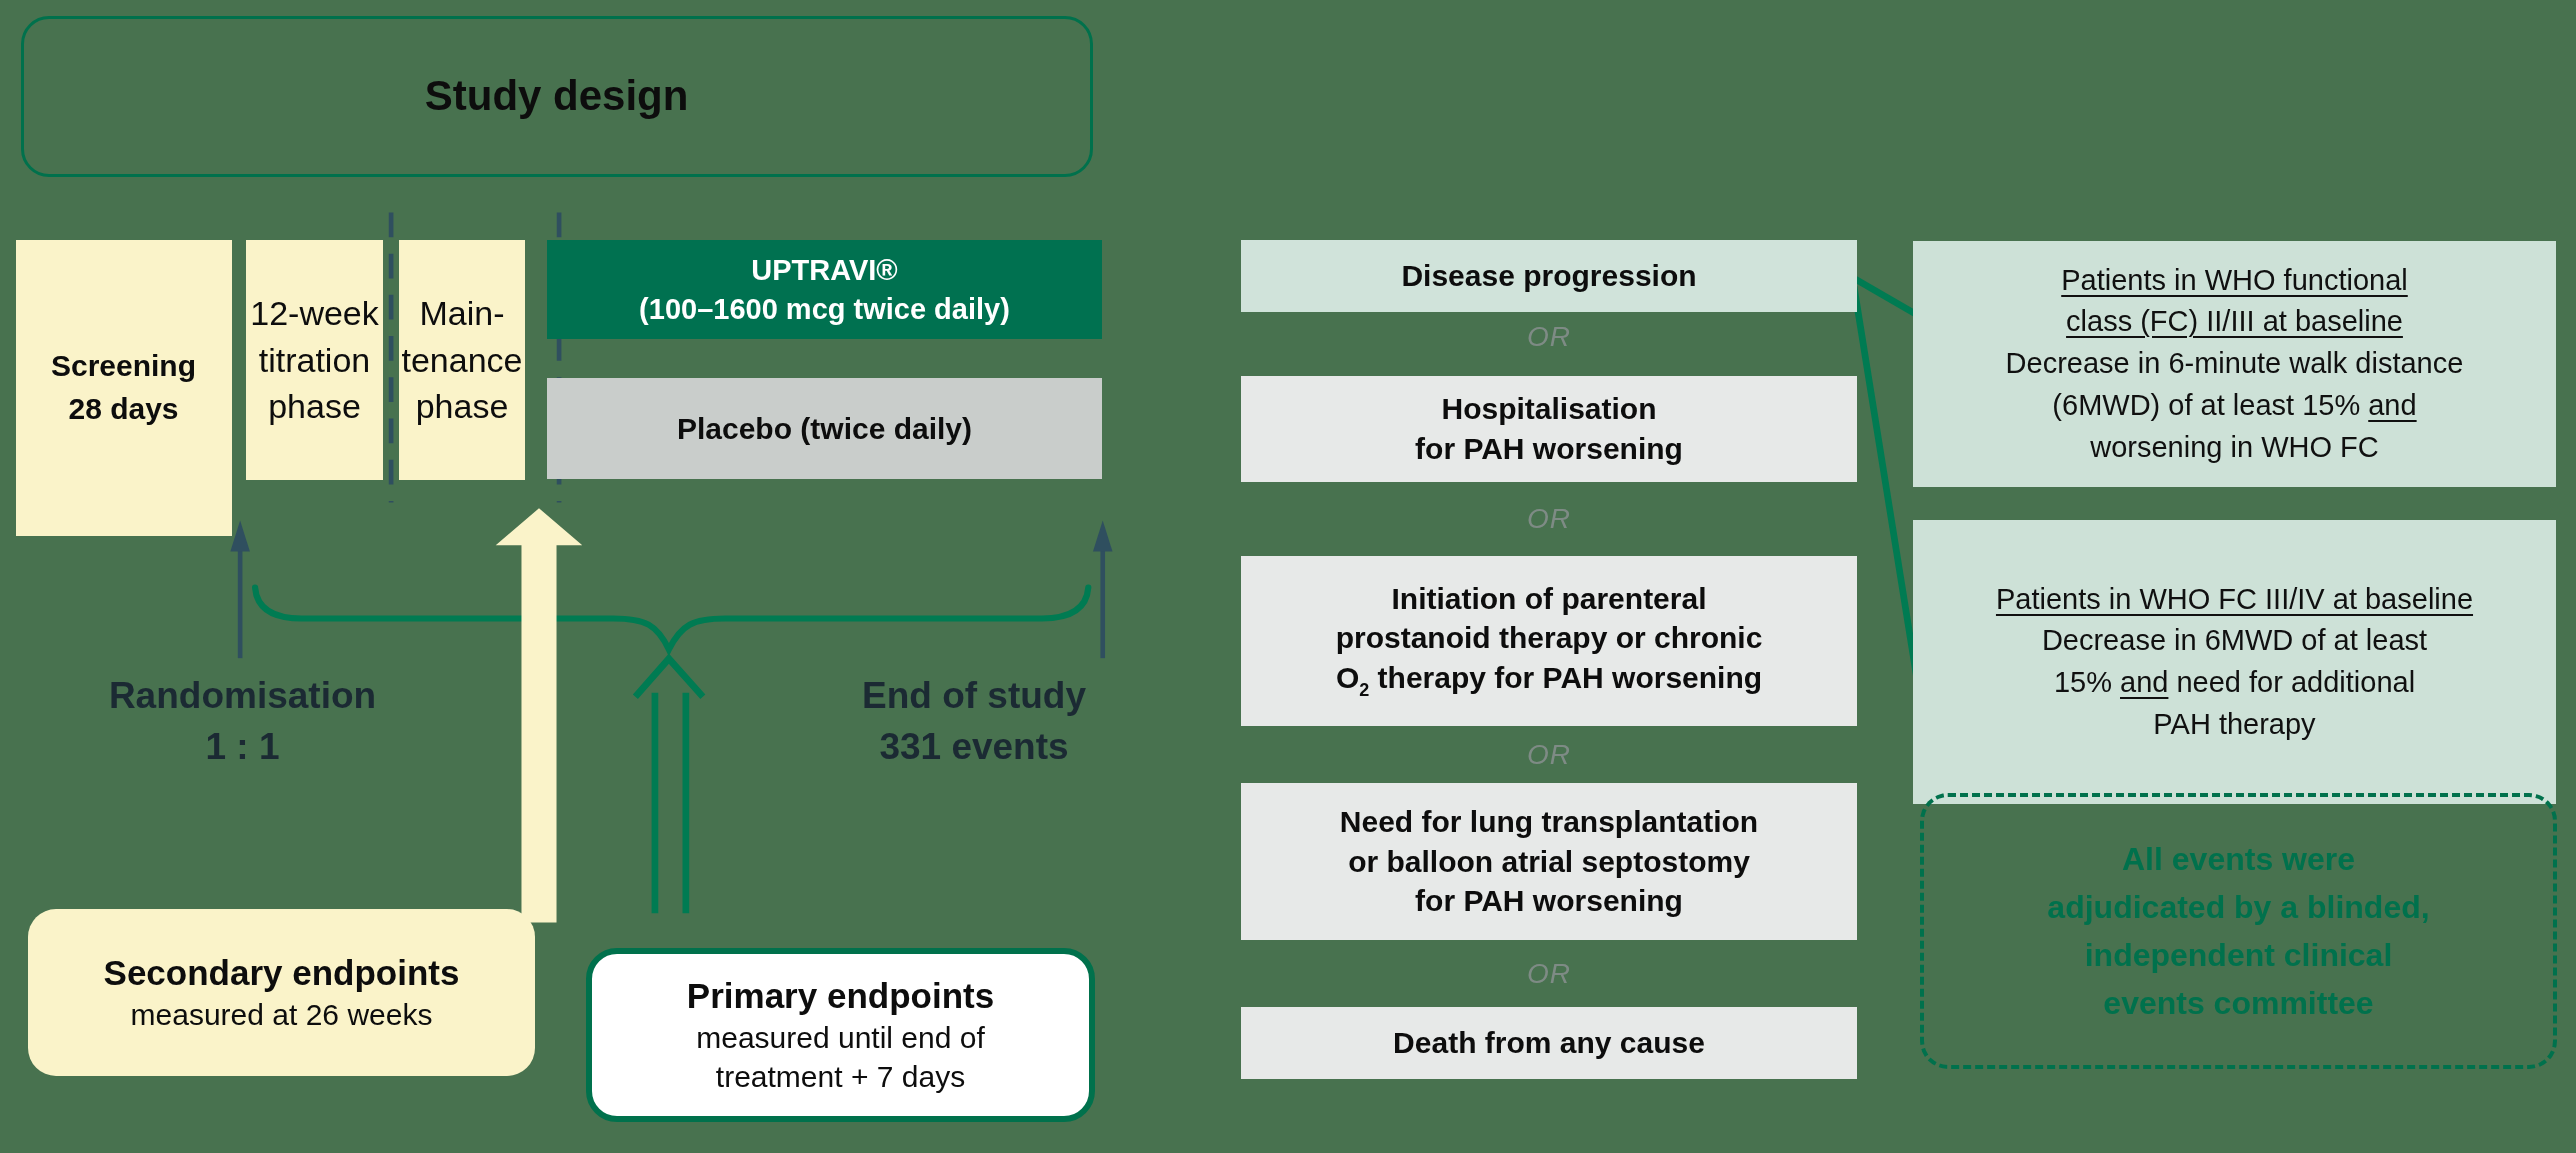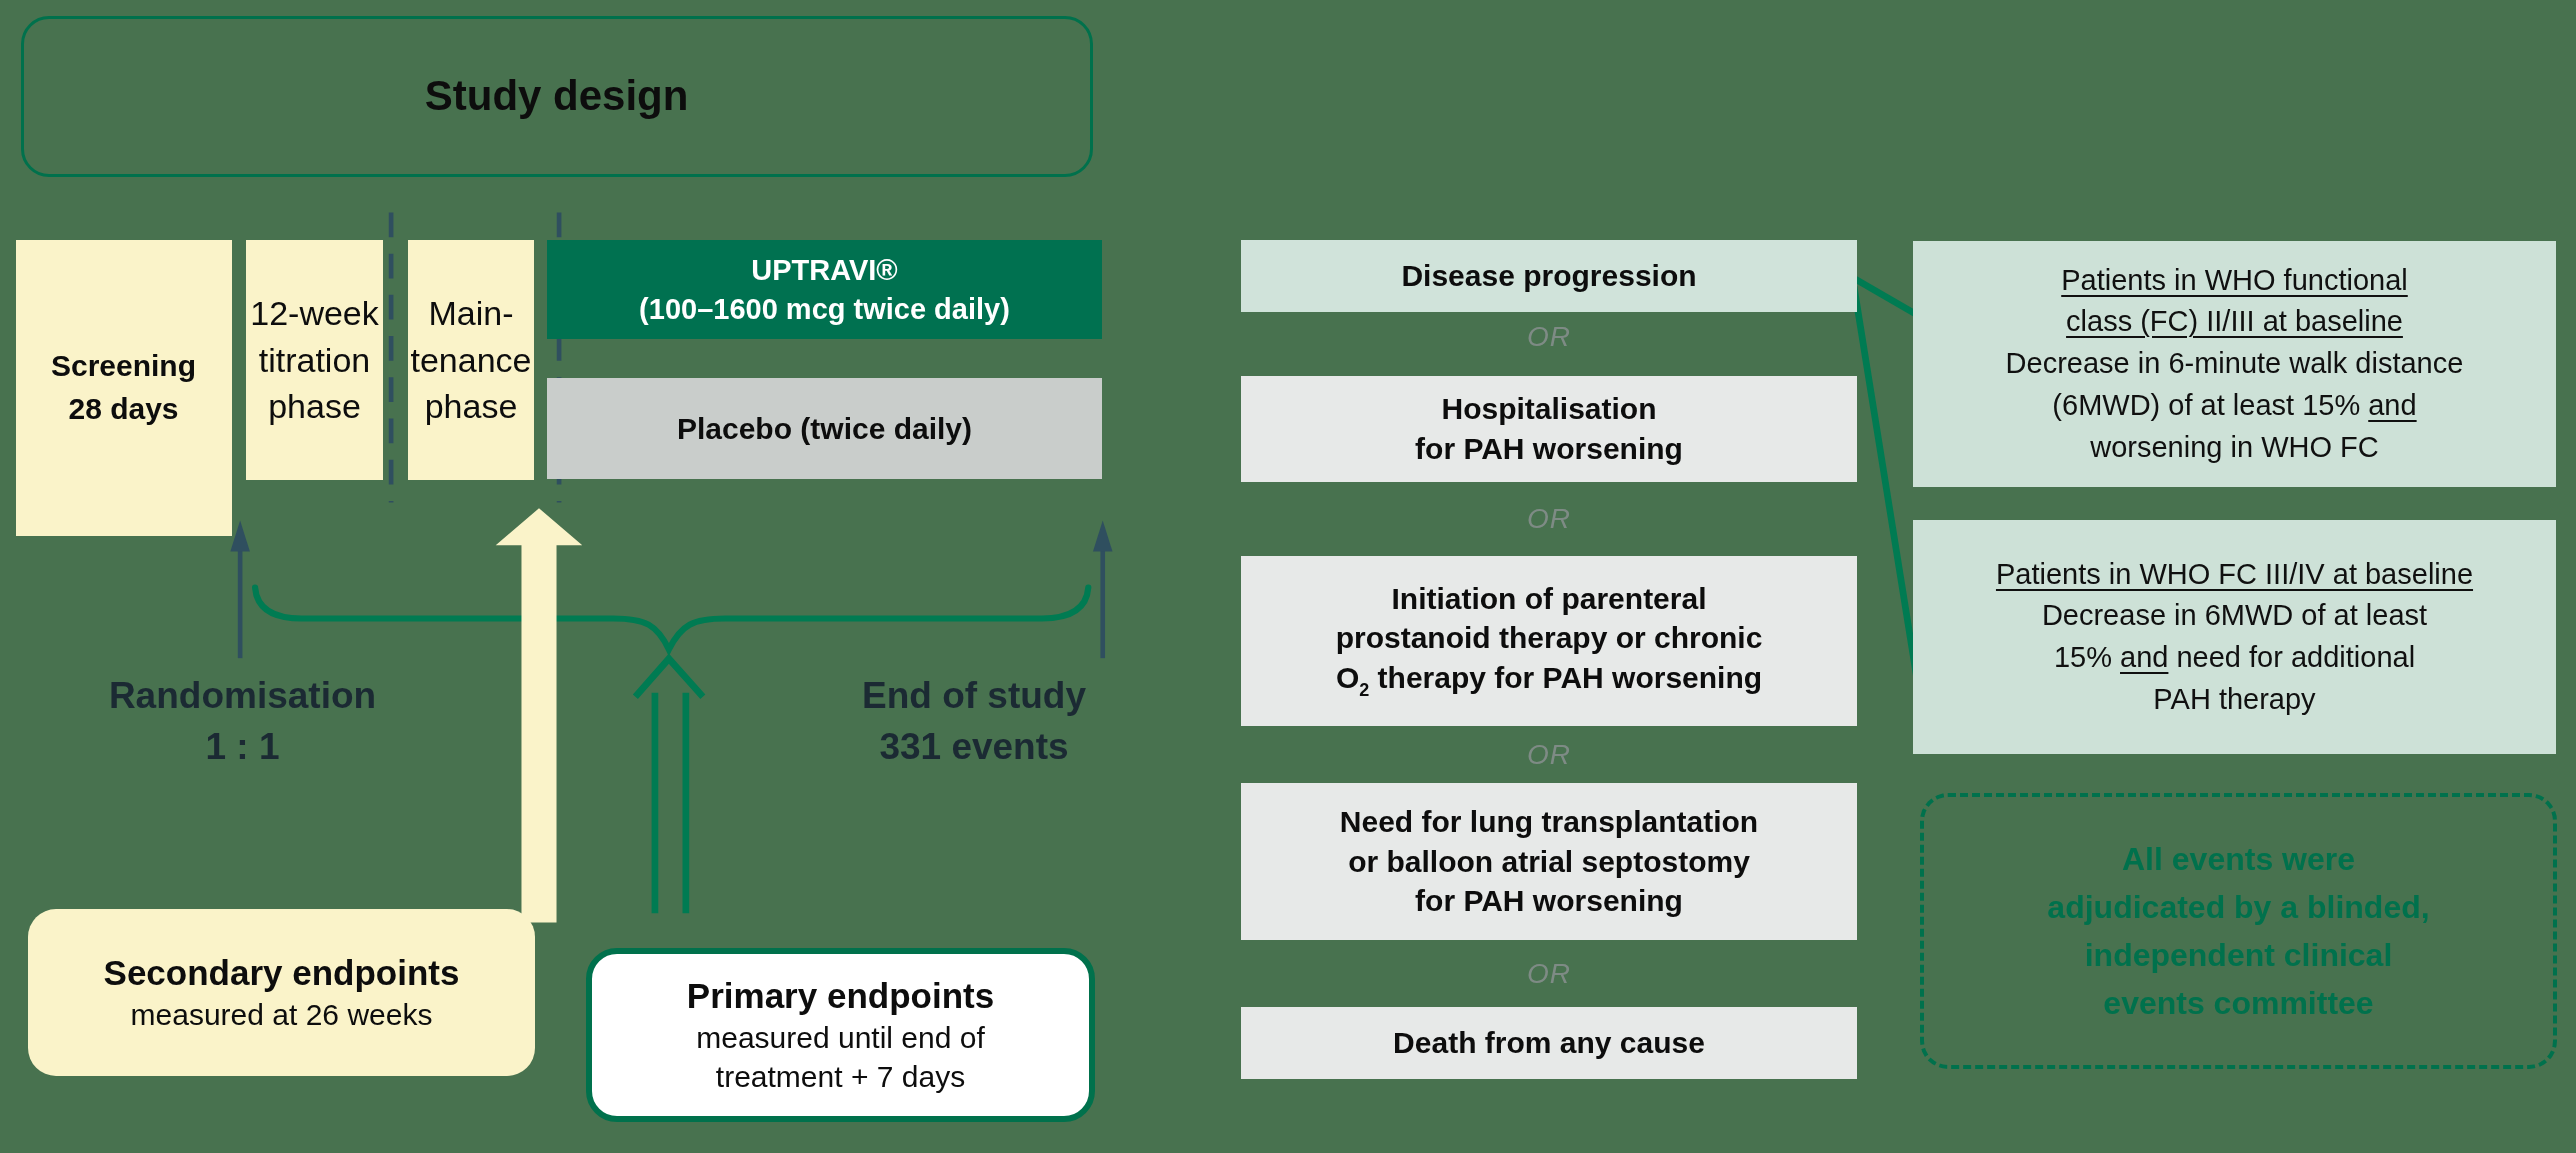--- a/index.html
+++ b/index.html
@@ -88,21 +88,21 @@
   </div>
 
   <div class="box flexc cream" style="left:246px; top:240px; width:137px; height:240px;">
     <div class="phase-label">
         <div>12-week</div>
         <div>titration</div>
         <div>phase</div>
       </div>
   </div>
 
-  <div class="box flexc cream" style="left:399px; top:240px; width:126px; height:240px;margin-left:9px;">
+  <div class="box flexc cream" style="left:399px; top:240px; width:126px; height:240px;">
     <div class="phase-label">
         <div>Main-</div>
         <div>tenance</div>
         <div>phase</div>
       </div>
   </div>
 
   <div class="box flexc bar-uptravi" style="left:547px; top:240px; width:555px; height:99px;">
     <div>
         <div>UPTRAVI®</div>
@@ -182,21 +182,21 @@
   </div>
 
   <div class="box flexc panel" style="left:1913px; top:241px; width:643px; height:246px;">
     <div class="u">Patients in WHO functional</div>
     <div class="u">class (FC) II/III at baseline</div>
     <div>Decrease in 6-minute walk distance</div>
     <div><span>(6MWD) of at least 15% </span><span class="u">and</span></div>
     <div>worsening in WHO FC</div>
   </div>
 
-  <div class="box flexc panel" style="left:1913px; top:520px; width:643px; height:234px;">
+  <div class="box flexc panel" style="left:1913px; top:520px; width:643px; height:284px;">
     <div class="u">Patients in WHO FC III/IV at baseline</div>
     <div>Decrease in 6MWD of at least</div>
     <div><span>15% </span><span class="u">and</span><span> need for additional</span></div>
     <div>PAH therapy</div>
   </div>
 
   <div class="box flexc adjudicated" style="left:1920px; top:793px; width:637px; height:276px;">
     <div>
         <div>All events were</div>
         <div>adjudicated by a blinded,</div>

